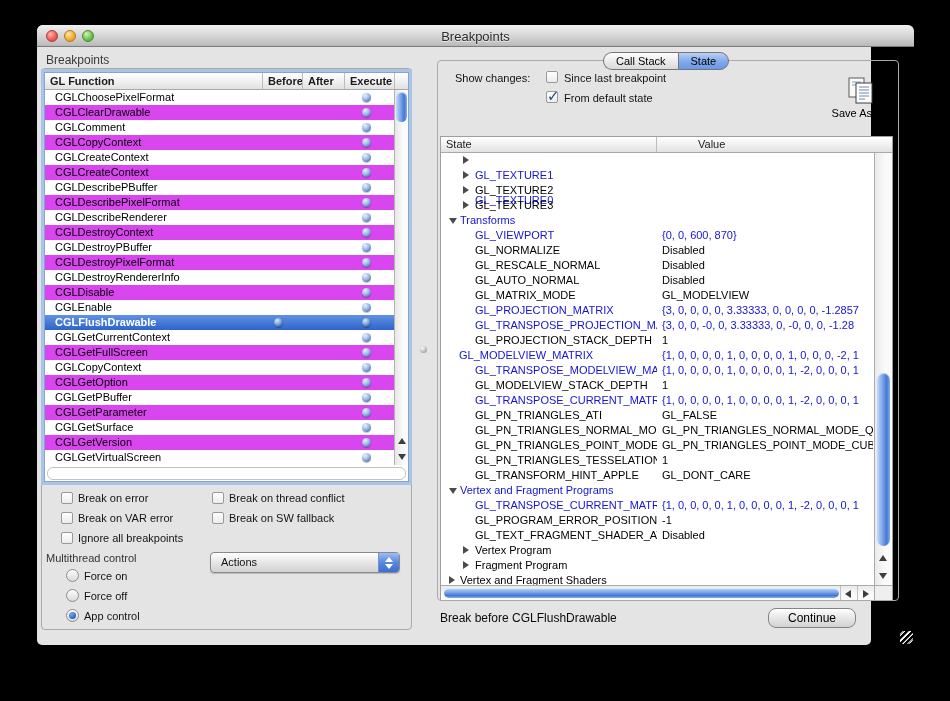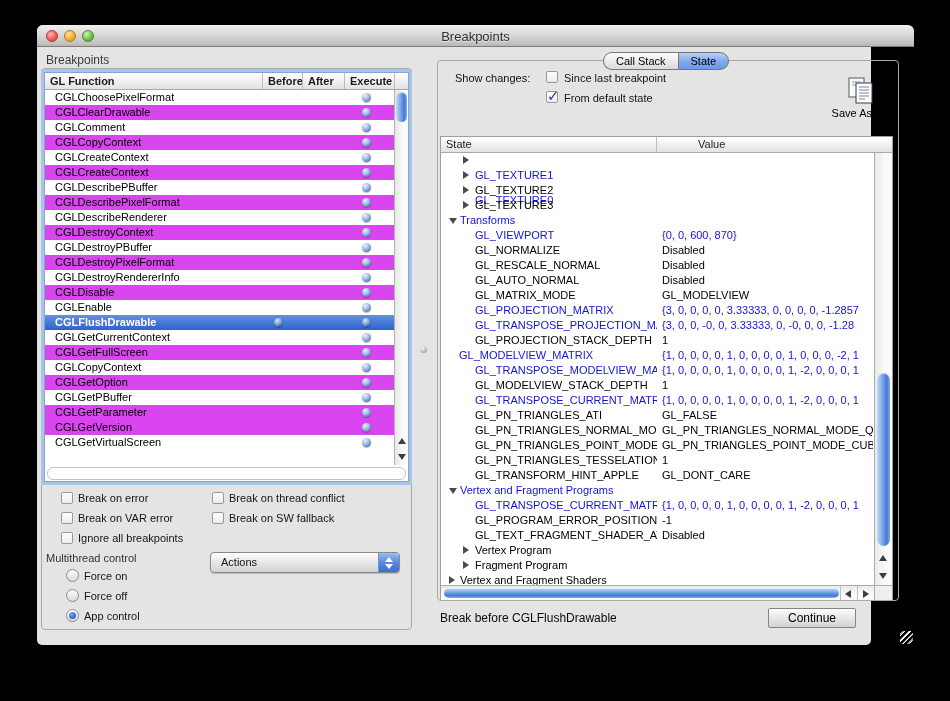--- a/index.html
+++ b/index.html
@@ -142,21 +142,21 @@
              box-shadow:inset 0 1px 0 rgba(255,255,255,.6);}
   .hacell{position:absolute;top:0;width:17px;height:14px;border-left:1px solid #c0c0c0;}
   .hacell::after{content:"";position:absolute;top:4px;}
   #st-left{left:399px;} #st-left::after{left:4px;border-top:4px solid transparent;border-bottom:4px solid transparent;border-right:6px solid #3e3e3e;}
   #st-right{left:416px;} #st-right::after{left:5px;border-top:4px solid transparent;border-bottom:4px solid transparent;border-left:6px solid #3e3e3e;}
   #st-corner{left:433px;top:448px;width:18px;height:15px;background:#efefef;
              border-left:1px solid #ababab;border-top:1px solid #ababab;}
 
   
   #status{left:403px;top:586px;font-size:12px;color:#0a0a0a;}
-  #continue{left:731px;top:583px;width:88px;height:20px;border-radius:2px;border:1px solid #838383;
+  #continue{left:731px;top:583px;width:88px;height:20px;border-radius:8px;border:1px solid #838383;
             background:linear-gradient(#fefefe,#e9e9e9 45%,#d2d2d2);box-shadow:inset 0 1px 0 #fff;
             font-size:12px;color:#000;text-align:center;padding-top:2px;}
   #grip{left:863px;top:606px;width:13px;height:13px;border-bottom-right-radius:5px;overflow:hidden;
         background:repeating-linear-gradient(135deg,rgba(0,0,0,0) 0 2px,#989898 2px 3px,#f8f8f8 3px 4px);}
 </style>
 </head>
 <body>
 
 <div id="stage">
   <div id="window" class="abs">
@@ -261,20 +261,24 @@
           <div class="bp-row stripe">
             <span class="bp-name">CGLGetOption</span>
             <span class="orb" style="left: 317px;"></span>
           </div>
           <div class="bp-row">
             <span class="bp-name">CGLGetPBuffer</span>
             <span class="orb" style="left: 317px;"></span>
           </div>
           <div class="bp-row stripe">
             <span class="bp-name">CGLGetParameter</span>
+            <span class="orb" style="left: 317px;"></span>
+          </div>
+          <div class="bp-row">
+            <span class="bp-name">CGLGetSurface</span>
             <span class="orb" style="left: 317px;"></span>
           </div>
           <div class="bp-row stripe">
             <span class="bp-name">CGLGetVersion</span>
             <span class="orb" style="left: 317px;"></span>
           </div>
           <div class="bp-row">
             <span class="bp-name">CGLGetVirtualScreen</span>
             <span class="orb" style="left: 317px;"></span>
           </div>

